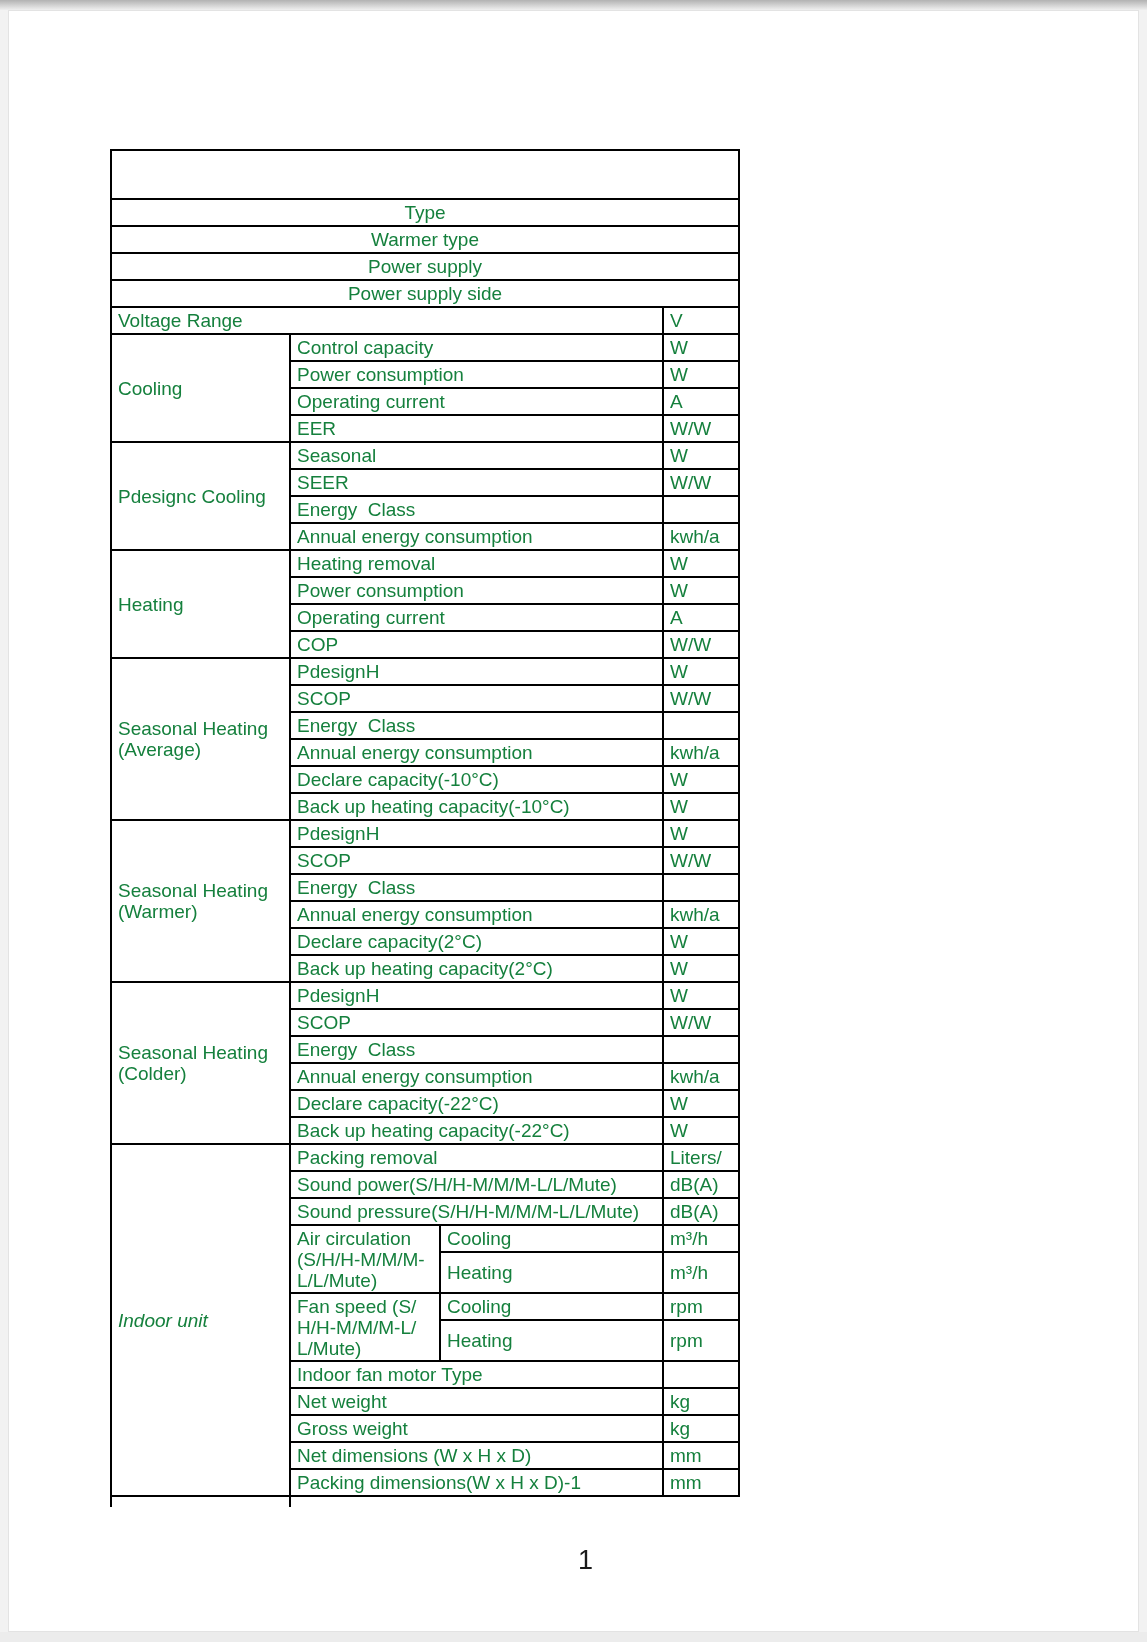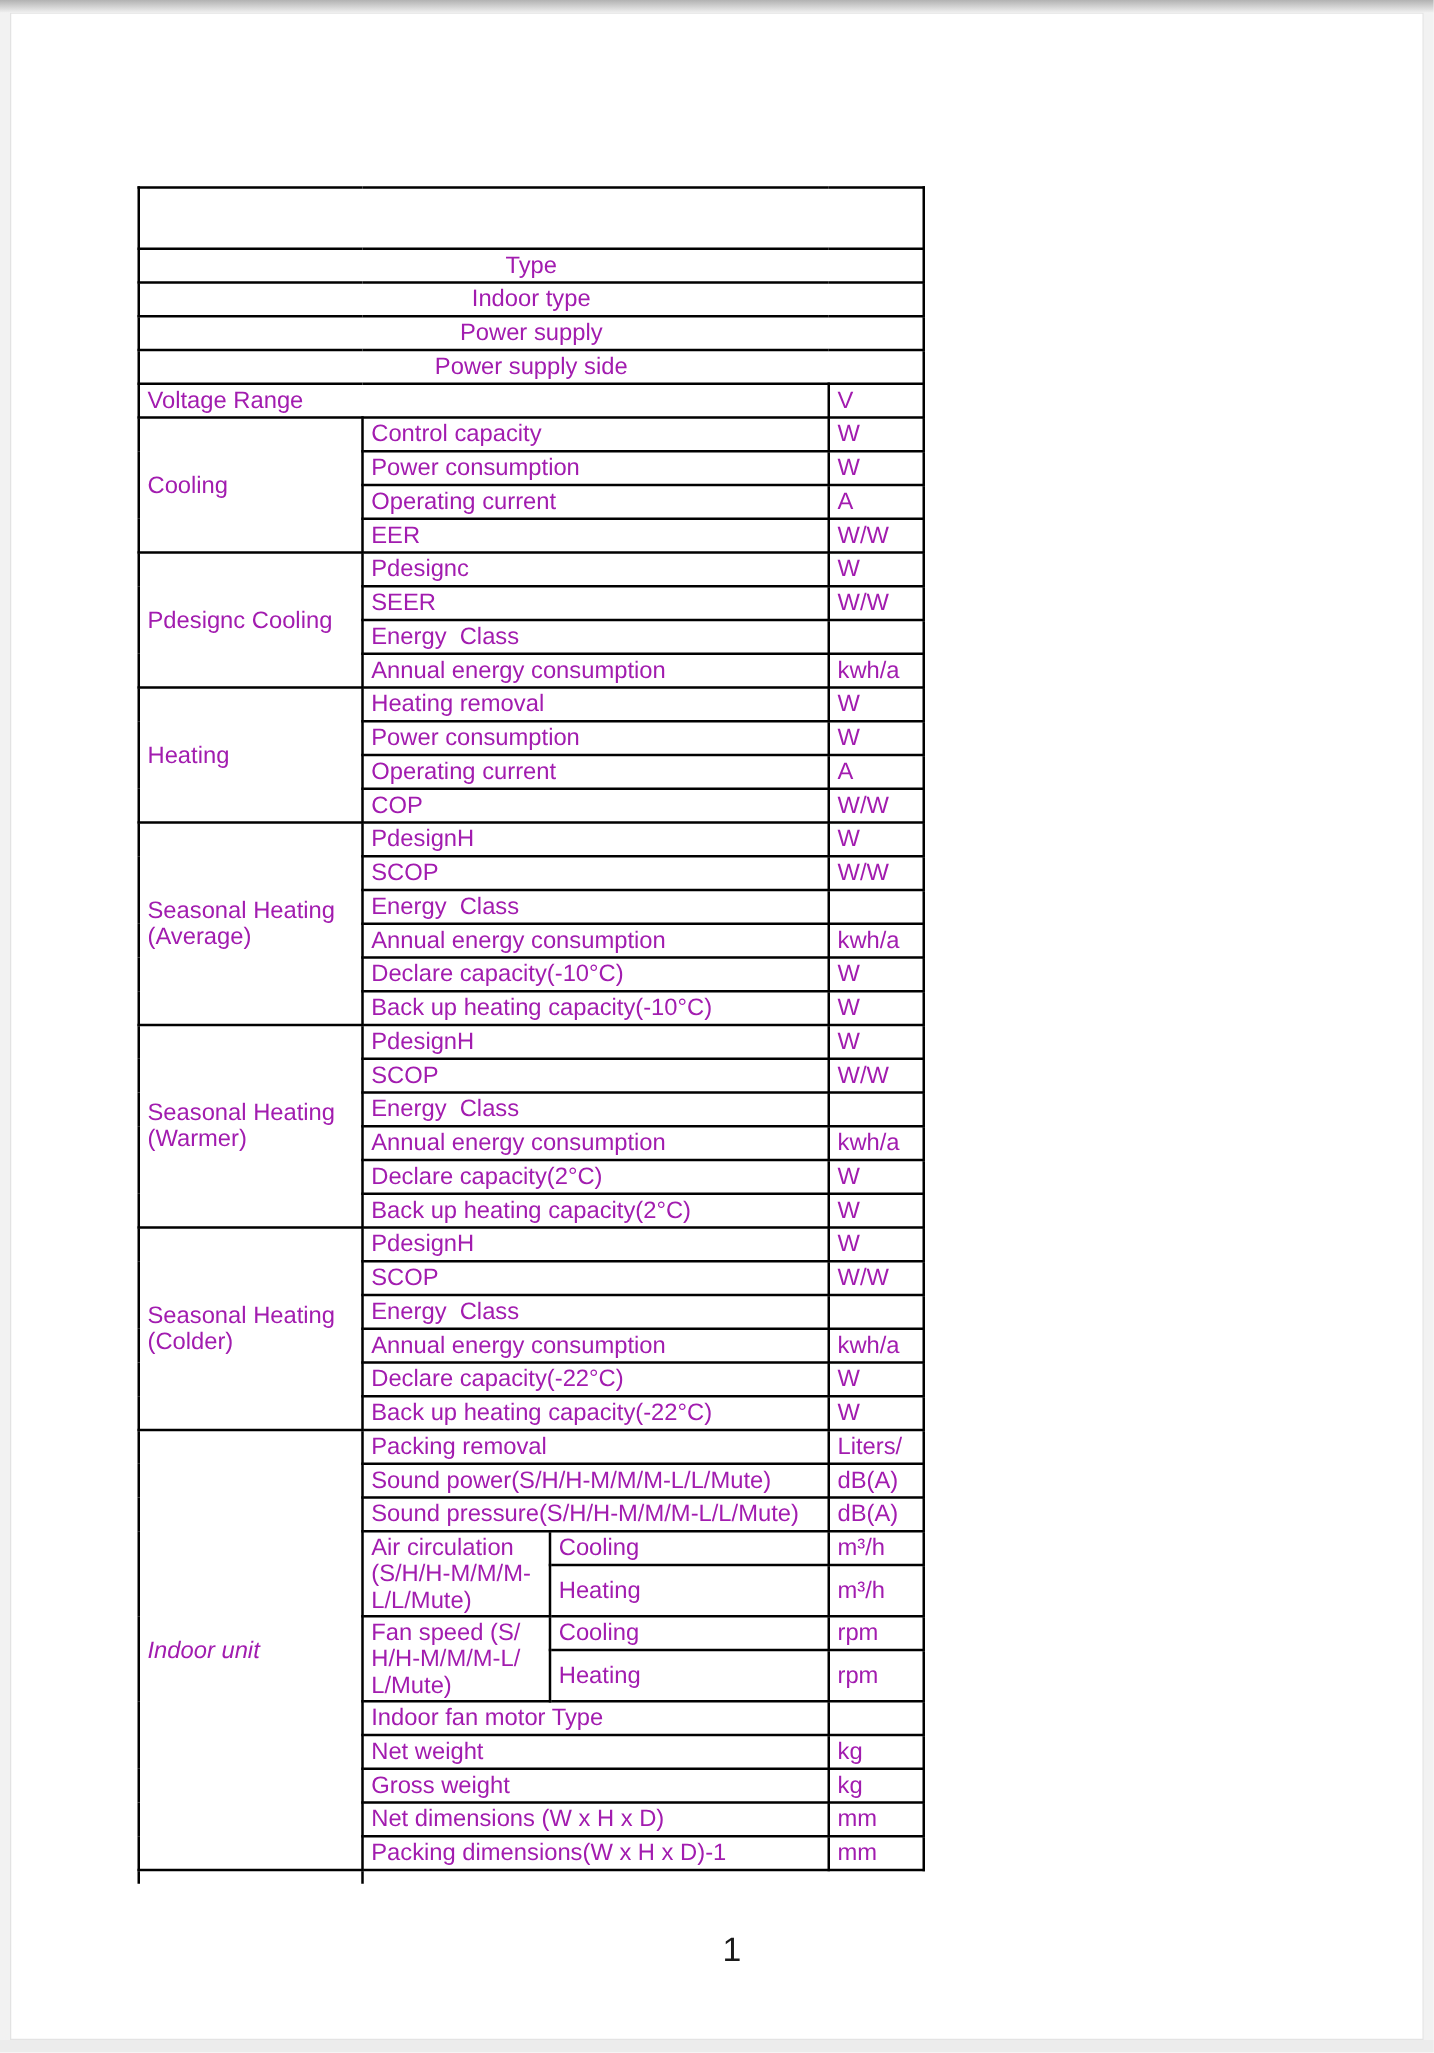--- a/index.html
+++ b/index.html
@@ -9,21 +9,21 @@
     font-family:"Liberation Sans",sans-serif;color:#111;
   }
   .top-shade{position:absolute;left:0;top:0;width:100%;height:10px;
     background:linear-gradient(#b2b2b2,#efefef);}
   .page{position:absolute;left:8px;top:10px;width:1131px;height:1622px;
     background:#ffffff;border:1px solid #e3e3e3;box-sizing:border-box;}
   .bottom-gap{position:absolute;left:0;top:1632px;width:100%;height:10px;background:#ececec;}
 
   .table-wrap{position:absolute;left:101px;top:138px;}
   table.spec{border-collapse:collapse;table-layout:fixed;width:628px;
-    font-size:19px;line-height:21px;color:#a21caf;}
+    font-size:19px;line-height:21px;color:#15803d;}
   table.spec td{border:2px solid #000;padding:1px 6px;vertical-align:middle;overflow:hidden;}
   tr.rh{height:49px}
   tr.rn{height:27px}
   tr.rt{height:41px}
   .c-center{text-align:center}
   .c-group{padding-left:7px;white-space:pre-wrap;}
   .c-label{white-space:pre-wrap;padding-left:7px;}
   .c-sub{white-space:pre-wrap;padding-left:7px;vertical-align:top;padding-top:2px;}
   .c-unit{padding-left:5px;white-space:nowrap;}
   .c-indoor{vertical-align:bottom;padding-bottom:52px;border-bottom:none;font-style:italic;}
@@ -49,21 +49,21 @@
       <tbody>
 
         <tr class="rh">
           <td colspan="4"></td>
         </tr>
 
         <tr class="rn">
           <td colspan="4" class="c-center">Type</td>
         </tr>
         <tr class="rn">
-          <td colspan="4" class="c-center">Indoor type</td>
+          <td colspan="4" class="c-center">Warmer type</td>
         </tr>
         <tr class="rn">
           <td colspan="4" class="c-center">Power supply</td>
         </tr>
         <tr class="rn">
           <td colspan="4" class="c-center">Power supply side</td>
         </tr>
 
         <tr class="rn">
           <td colspan="3" class="c-label">Voltage Range</td>
@@ -83,21 +83,21 @@
           <td colspan="2" class="c-label">Operating current</td>
           <td class="c-unit">A</td>
         </tr>
         <tr class="rn">
           <td colspan="2" class="c-label">EER</td>
           <td class="c-unit">W/W</td>
         </tr>
 
         <tr class="rn">
           <td rowspan="4" class="c-group">Pdesignc Cooling</td>
-          <td colspan="2" class="c-label">Pdesignc</td>
+          <td colspan="2" class="c-label">Seasonal</td>
           <td class="c-unit">W</td>
         </tr>
         <tr class="rn">
           <td colspan="2" class="c-label">SEER</td>
           <td class="c-unit">W/W</td>
         </tr>
         <tr class="rn">
           <td colspan="2" class="c-label">Energy  Class</td>
           <td class="c-unit"></td>
         </tr>

